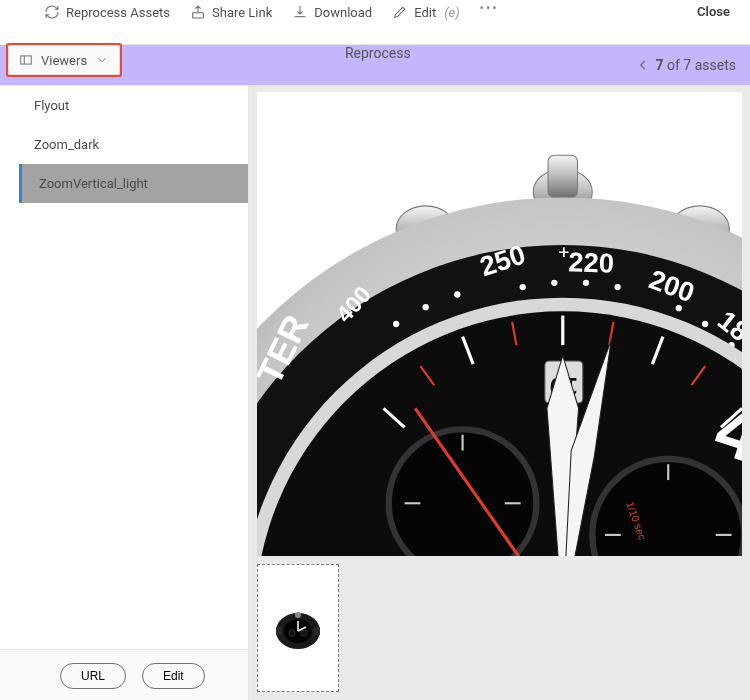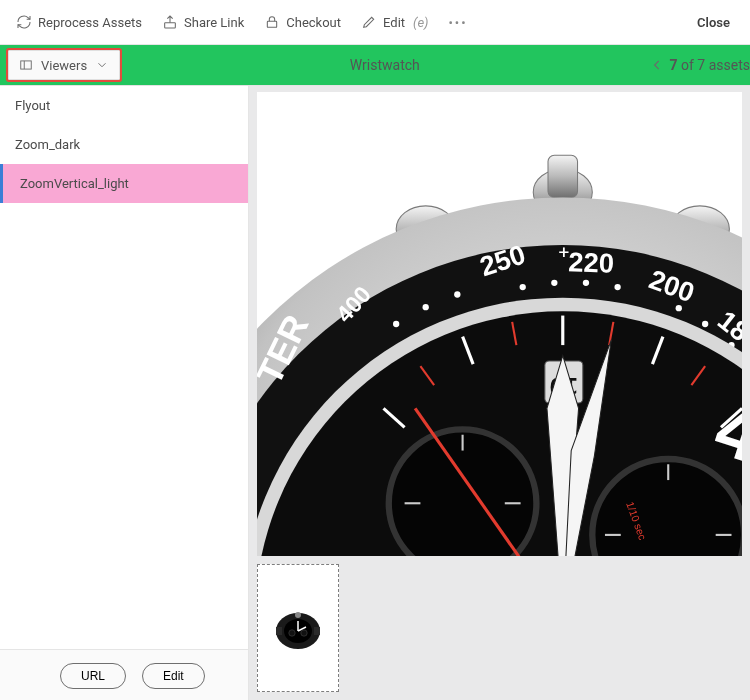--- a/index.html
+++ b/index.html
@@ -1,33 +1,33 @@
 <!DOCTYPE html>
 <html><head>
 <meta charset="utf-8">
 <style>
   html,body{margin:0;padding:0;font-family:-apple-system,BlinkMacSystemFont,"Segoe UI",Roboto,Arial,sans-serif;font-size:13px;color:#4b4b4b;background:#fff;width:750px;height:700px;overflow:hidden;}
-  .toolbar{display:flex;align-items:center;height:44px;border-bottom:1px solid #e5e5e5;padding:0 10px;gap:8px;}
+  .toolbar{display:flex;align-items:flex-start;height:44px;border-bottom:1px solid #e5e5e5;padding:0 10px;gap:8px;margin-left:28px;}
   .toolbar .tbtn{display:flex;align-items:center;gap:6px;padding:4px 6px;color:#505050;font-size:13px;cursor:pointer;white-space:nowrap;}
   .toolbar .tbtn svg{width:16px;height:16px;stroke:#6b6b6b;fill:none;stroke-width:1.6;}
   .toolbar .hint{color:#999;font-style:italic;margin-left:2px;}
   .toolbar .spacer{flex:1;}
   .toolbar .more{letter-spacing:2px;color:#888;padding:0 6px;cursor:pointer;}
   .toolbar .close{font-weight:600;color:#3f3f3f;padding:4px 10px;cursor:pointer;}
-  .subbar{display:flex;align-items:center;height:40px;background:#22c55e;border-bottom:1px solid #e3e3e3;padding:0 0 0 8px;}
+  .subbar{display:flex;height:40px;background:#c4b5fd;border-bottom:1px solid #e3e3e3;padding:0 14px 0 8px;}
   .viewers-btn{display:flex;align-items:center;gap:8px;height:28px;padding:0 10px;background:#fafafa;border:1px solid #e0e0e0;font-size:13px;color:#555;position:relative;box-shadow:0 0 0 2px #e34b3d;border-radius:1px;}
   .viewers-btn svg{width:14px;height:14px;stroke:#6b6b6b;fill:none;stroke-width:1.6;}
   .subbar .mid{flex:1;text-align:center;color:#555;font-size:14px;}
   .subbar .nav{display:flex;align-items:center;gap:6px;color:#555;font-size:14px;}
   .subbar .nav svg{width:14px;height:14px;stroke:#6b6b6b;fill:none;stroke-width:2;}
   .body{display:flex;height:calc(700px - 44px - 40px);}
   .sidebar{width:248px;border-right:1px solid #e5e5e5;display:flex;flex-direction:column;}
   .viewer-list{flex:1;overflow:auto;}
-  .viewer-item{padding:12px 15px;font-size:13px;color:#4b4b4b;cursor:pointer;}
-  .viewer-item.selected{background:#f9a8d4;border-left:3px solid #3b7ed6;padding-left:17px;}
+  .viewer-item{padding:12px 15px;font-size:13px;color:#4b4b4b;cursor:pointer;margin-left:19px;}
+  .viewer-item.selected{background:#a3a3a3;border-left:3px solid #3b7ed6;padding-left:17px;}
   .sidebar-bottom{display:flex;align-items:center;gap:16px;height:52px;border-top:1px solid #e5e5e5;padding:0 18px 0 60px;background:#fafafa;}
   .pillbtn{border:1.5px solid #6e6e6e;border-radius:16px;padding:5px 20px;font-size:12px;color:#000000;background:transparent;cursor:pointer;}
   .canvas{flex:1;background:#e9e9ea;display:flex;flex-direction:column;padding:6px 8px 10px 8px;gap:8px;overflow:hidden;}
   .stage{flex:1;background:#fff;position:relative;overflow:hidden;}
   .thumbrow{display:flex;gap:8px;align-items:flex-start;}
   .thumb{width:80px;height:126px;border:1px dashed #7d7d7d;background:#fff;display:flex;align-items:center;justify-content:center;}
   .thumb .mini{width:60px;height:50px;}
   
   .watchwrap{position:absolute;inset:0;}
   svg.watch{width:100%;height:100%;display:block;}
@@ -48,24 +48,24 @@
   </div>
   <div class="tbtn">
     <svg viewBox="0 0 24 24">
         <path d="M12 3v10M8 7l4-4 4 4"></path>
         <rect x="4" y="13" width="16" height="8" rx="1"></rect>
       </svg>
     <span>Share Link</span>
   </div>
   <div class="tbtn">
     <svg viewBox="0 0 24 24">
-        <rect x="5" y="11" width="14" height="9" rx="1"></rect>
-        <path d="M8 11V8a4 4 0 0 1 8 0v3"></path>
-      </svg>
-    <span>Checkout</span>
+        <path d="M12 3v12M8 11l4 4 4-4"></path>
+        <path d="M4 19h16"></path>
+      </svg>
+    <span>Download</span>
   </div>
   <div class="tbtn">
     <svg viewBox="0 0 24 24">
         <path d="M4 20l4-1 11-11-3-3L5 16l-1 4z"></path>
       </svg>
     <span>Edit</span>
     <span class="hint">(e)</span>
   </div>
   <div class="more">•••</div>
   <div class="spacer"></div>
@@ -76,21 +76,21 @@
   <div class="viewers-btn">
     <svg viewBox="0 0 24 24">
         <rect x="3" y="5" width="18" height="14"></rect>
         <path d="M9 5v14"></path>
       </svg>
     <span>Viewers</span>
     <svg viewBox="0 0 24 24">
         <path d="M6 9l6 6 6-6"></path>
       </svg>
   </div>
-  <div class="mid">Wristwatch</div>
+  <div class="mid">Reprocess</div>
   <div class="nav">
     <svg viewBox="0 0 24 24">
         <path d="M15 5l-7 7 7 7"></path>
       </svg>
     <span><b>7</b> <span>of 7 assets</span></span>
   </div>
 </div>
 
 <div class="body">
   <div class="sidebar">

